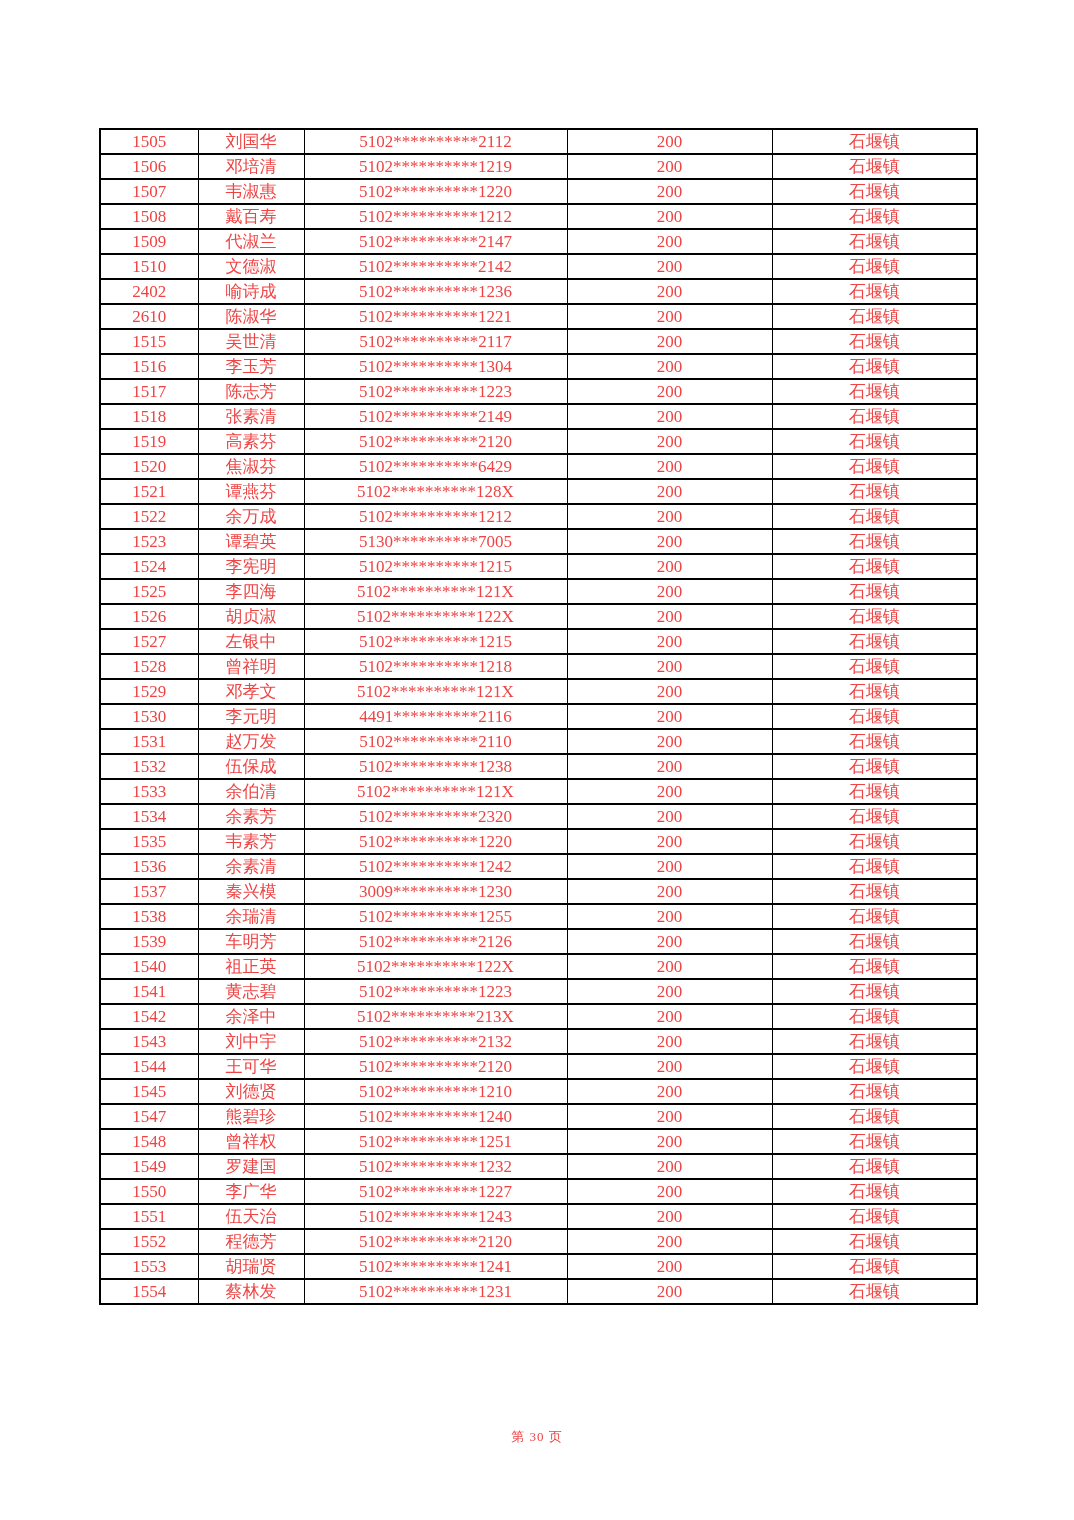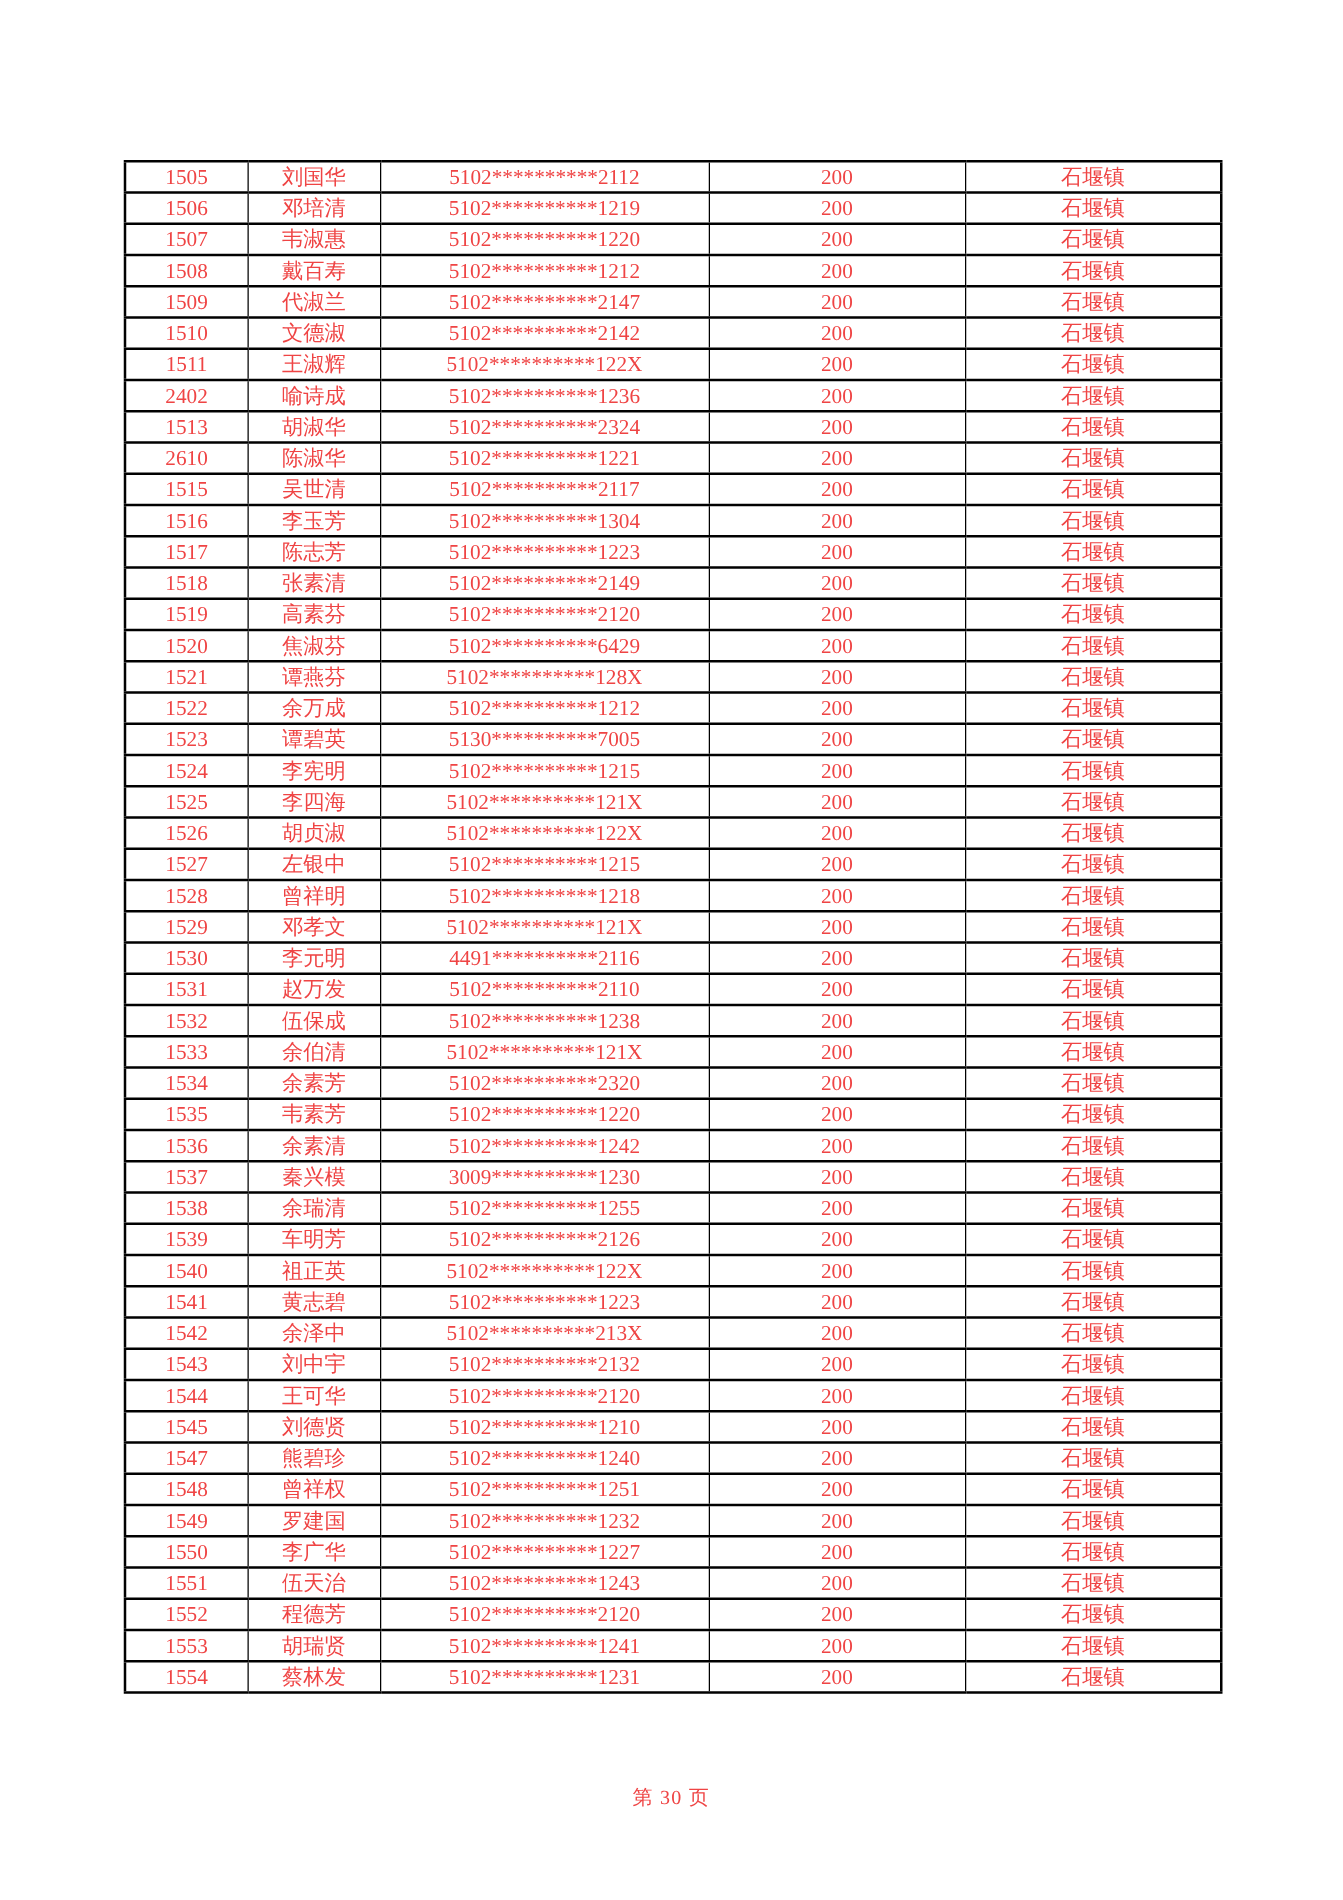--- a/index.html
+++ b/index.html
@@ -43,21 +43,21 @@
   col.c-name   { width: 106px; }
   col.c-id     { width: 263px; }
   col.c-amount { width: 205px; }
   col.c-town   { width: 205px; }
   .footer {
     position: absolute;
     left: 0;
     top: 1428px;
     width: 1074px;
     text-align: center;
-    font-size: 16px;
+    font-size: 13px;
     letter-spacing: 1px;
   }
 </style>
 </head>
 <body>
 
 <div class="page">
 
   <table class="roster">
     <colgroup>
@@ -104,37 +104,23 @@
           <td>石堰镇</td>
         </tr>
         <tr>
           <td>1510</td>
           <td>文德淑</td>
           <td>5102**********2142</td>
           <td>200</td>
           <td>石堰镇</td>
         </tr>
         <tr>
-          <td>1511</td>
-          <td>王淑辉</td>
-          <td>5102**********122X</td>
-          <td>200</td>
-          <td>石堰镇</td>
-        </tr>
-        <tr>
           <td>2402</td>
           <td>喻诗成</td>
           <td>5102**********1236</td>
-          <td>200</td>
-          <td>石堰镇</td>
-        </tr>
-        <tr>
-          <td>1513</td>
-          <td>胡淑华</td>
-          <td>5102**********2324</td>
           <td>200</td>
           <td>石堰镇</td>
         </tr>
         <tr>
           <td>2610</td>
           <td>陈淑华</td>
           <td>5102**********1221</td>
           <td>200</td>
           <td>石堰镇</td>
         </tr>

